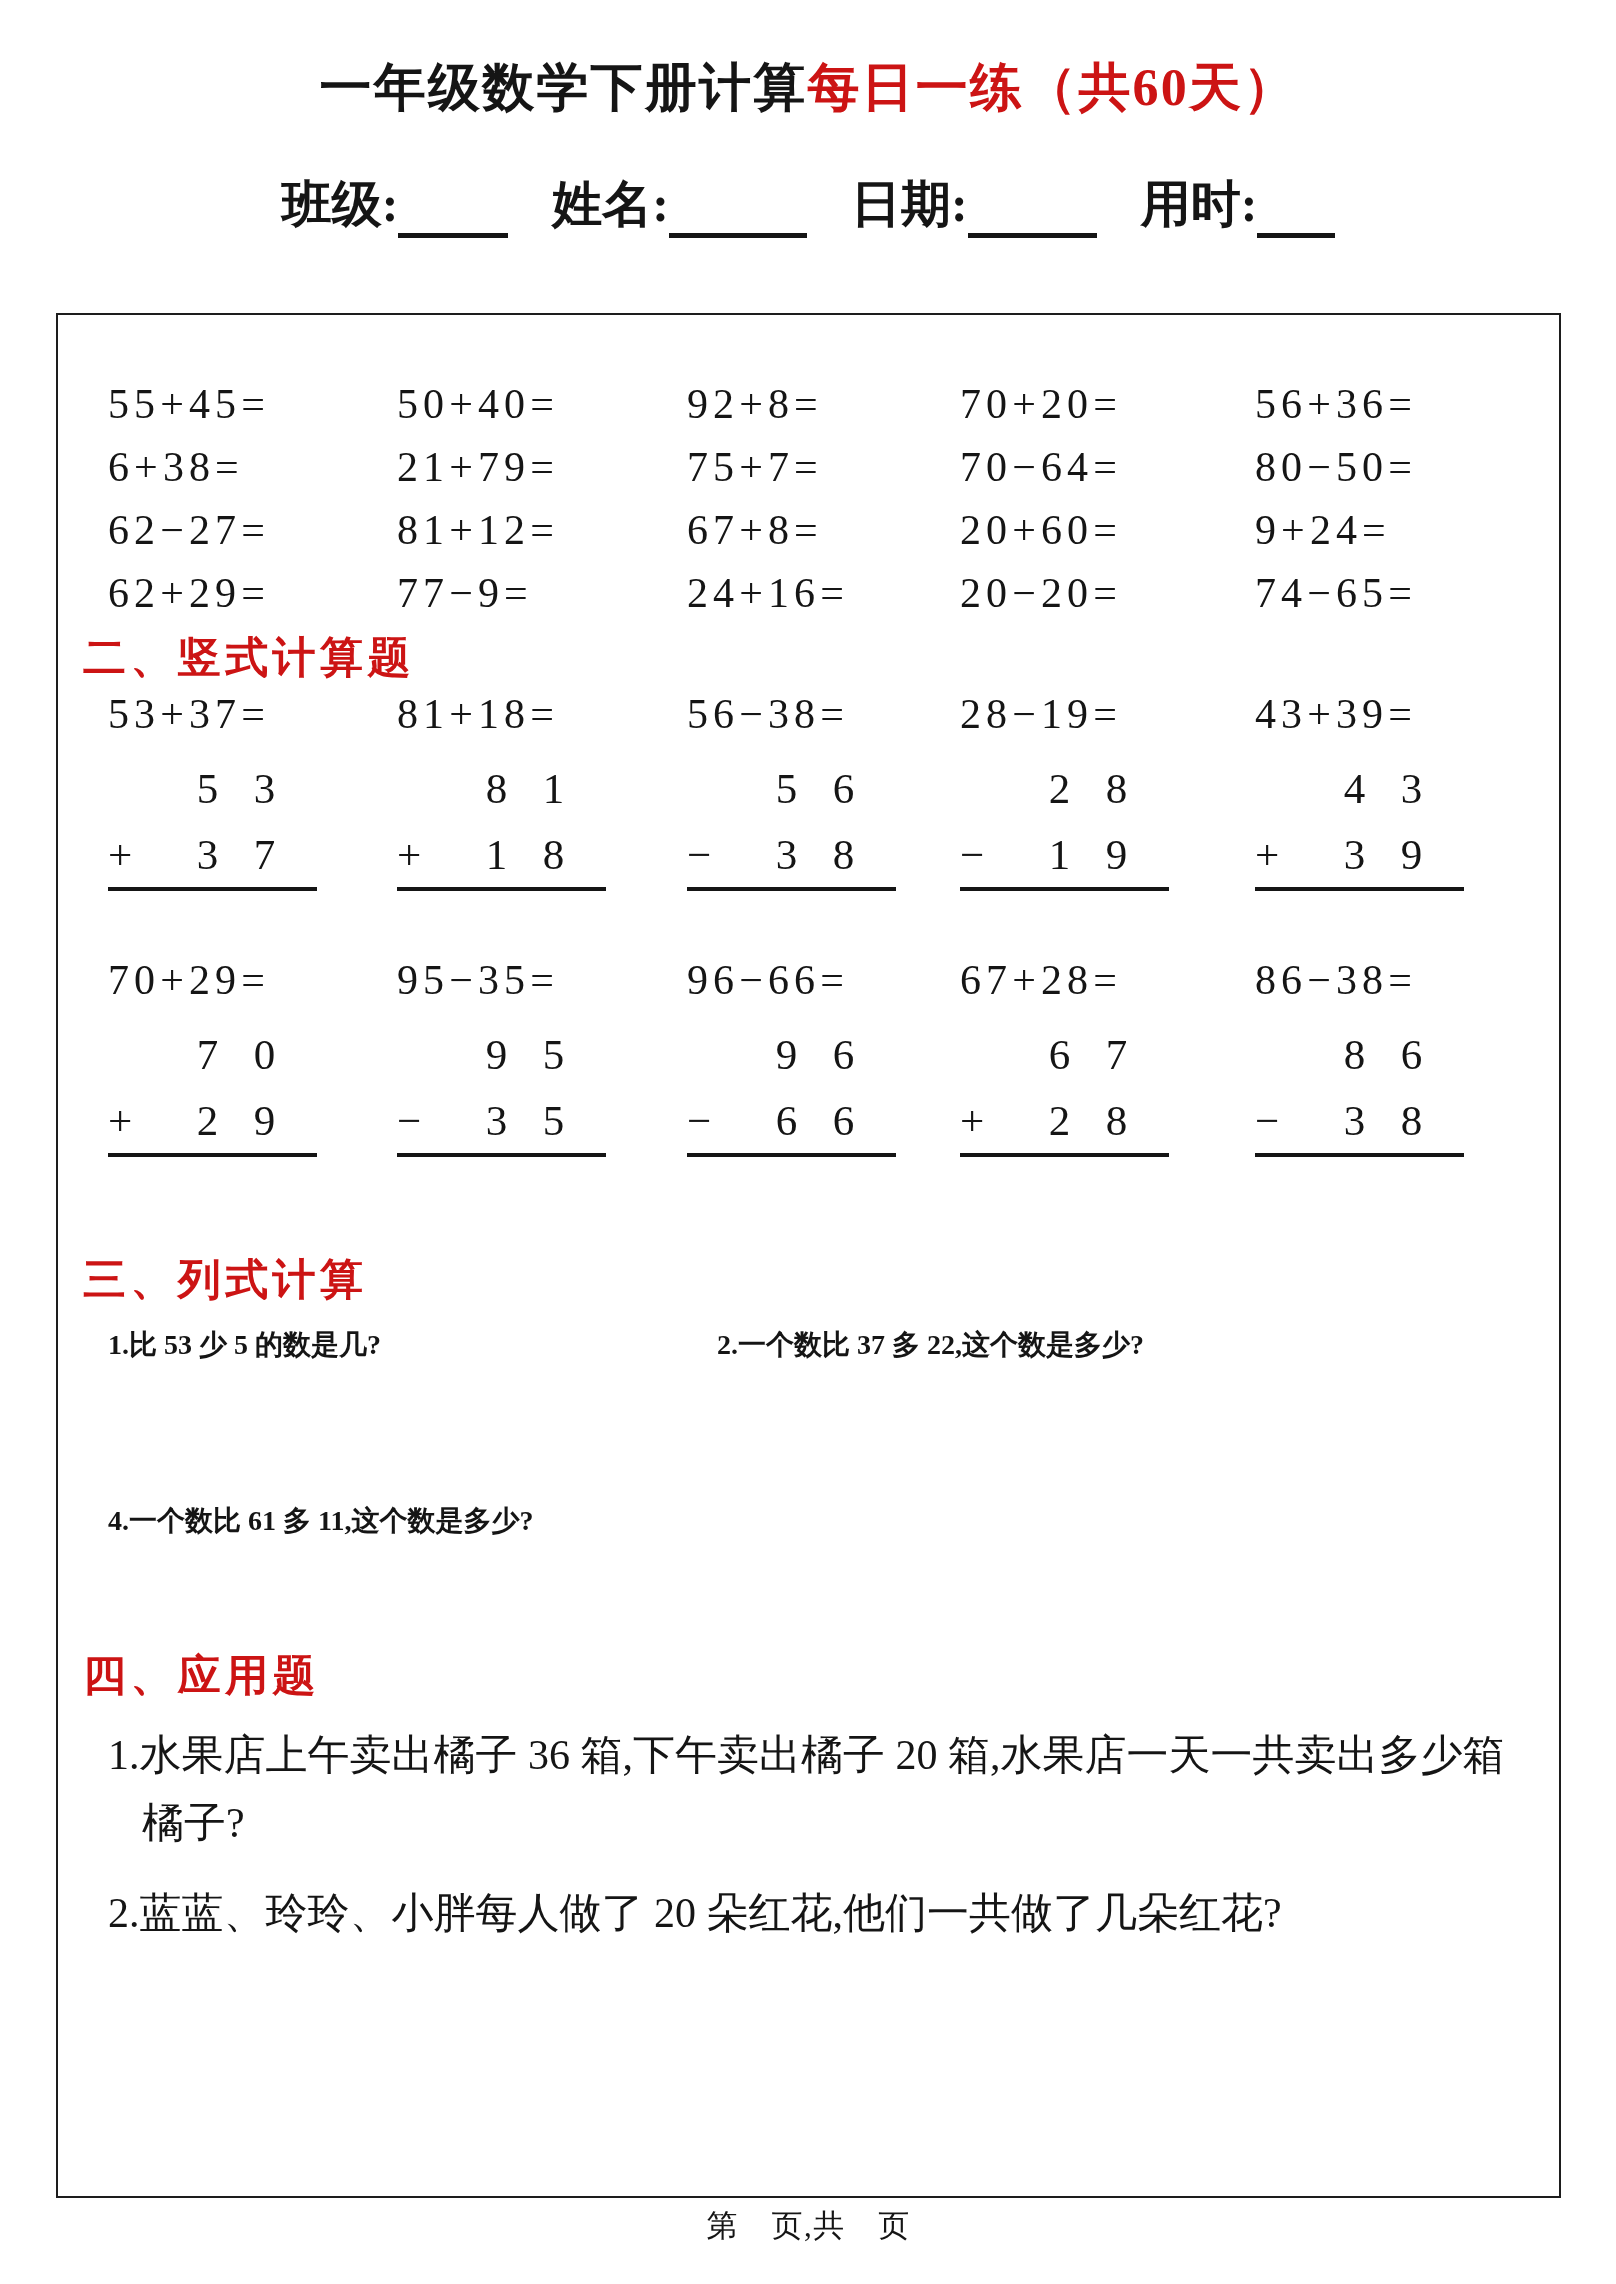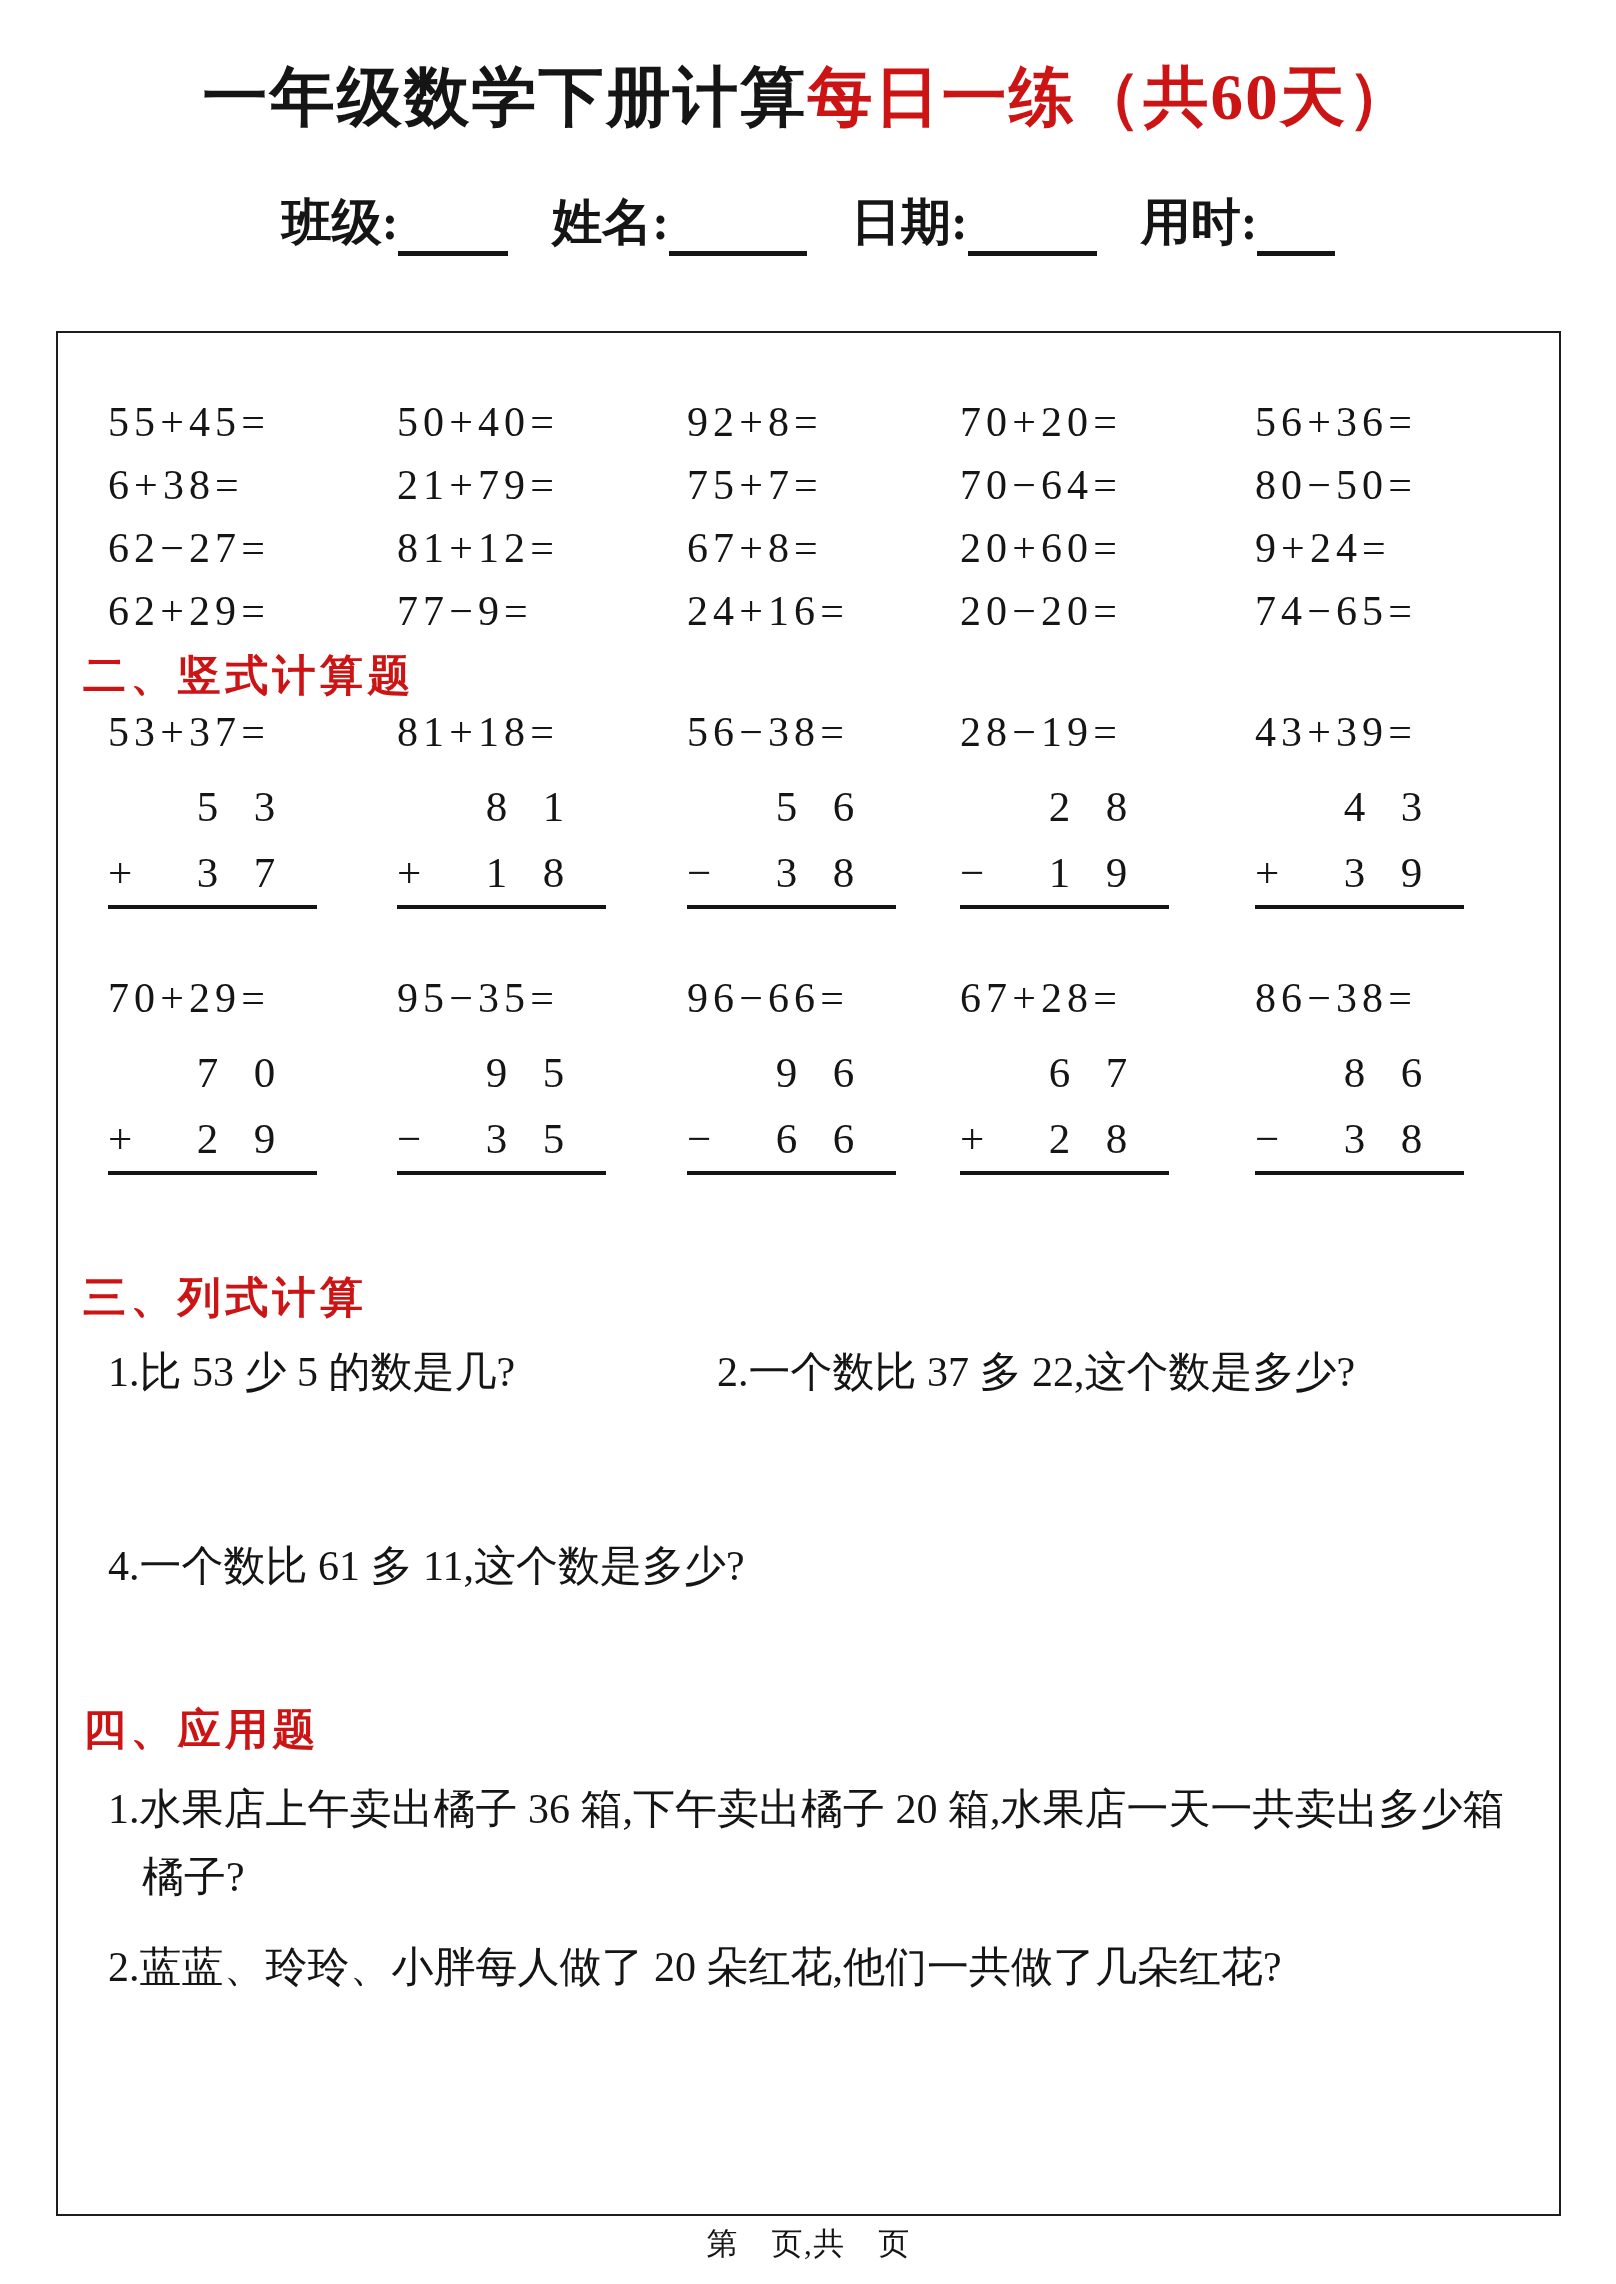--- a/index.html
+++ b/index.html
@@ -7,21 +7,21 @@
   body {
     width:1617px; height:2284px;
     font-family:"Liberation Serif","DejaVu Serif",serif;
     color:#151515;
     overflow:hidden;
     position:relative;
   }
   .title {
     padding-top:53px;
     text-align:center;
-    font-size:65px;
+    font-size:52px;
     font-weight:bold;
     letter-spacing:2.2px;
     white-space:nowrap;
   }
   .t-red { color:#cc1414; }
 
   .meta {
     margin-top:48px;
     text-align:center;
     font-size:50px;
@@ -77,21 +77,22 @@
   .vb-op .op { width:60px; }
   .d { width:35px; text-align:center; }
   .vb-line { width:209px; border-bottom:4.4px solid #151515; margin-top:7.3px; }
 
   .sec-expr { margin-top:94px; }
   .expr-grid {
     margin-left:25px;
     margin-top:17.6px;
     display:grid;
     grid-template-columns:609px auto;
-    font-size:42px;
+    font-size:28px;
+    font-weight:bold;
   }
   .expr2 { margin-top:138px; }
   .expr-item { white-space:nowrap; }
 
   .sec-word { margin-top:107px; }
   .word-list { margin:16px 0 0 25px; }
   .word-p {
     font-size:42px;
     line-height:68px;
     width:1423px;

